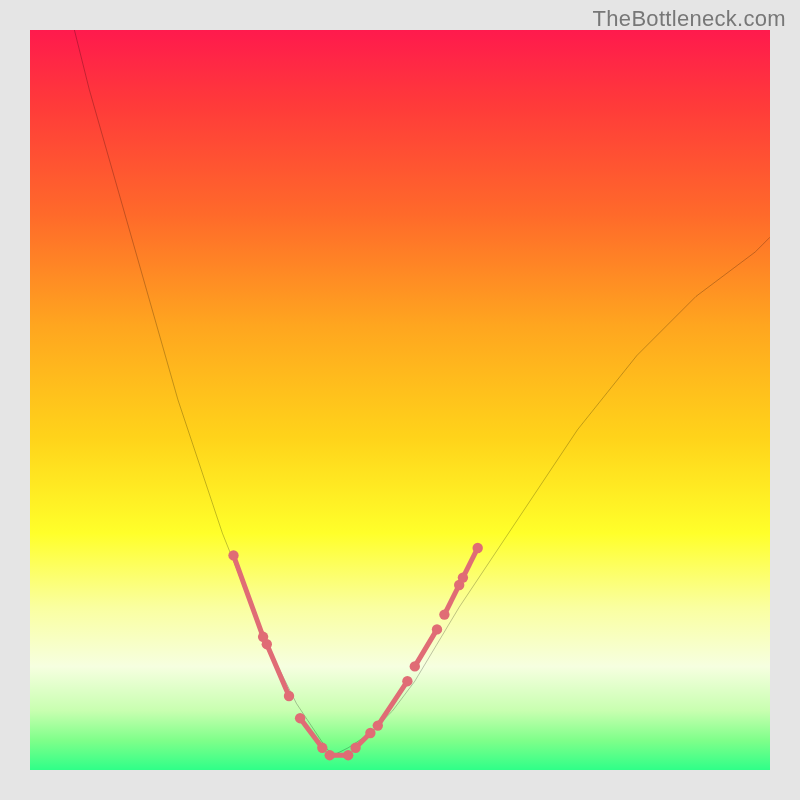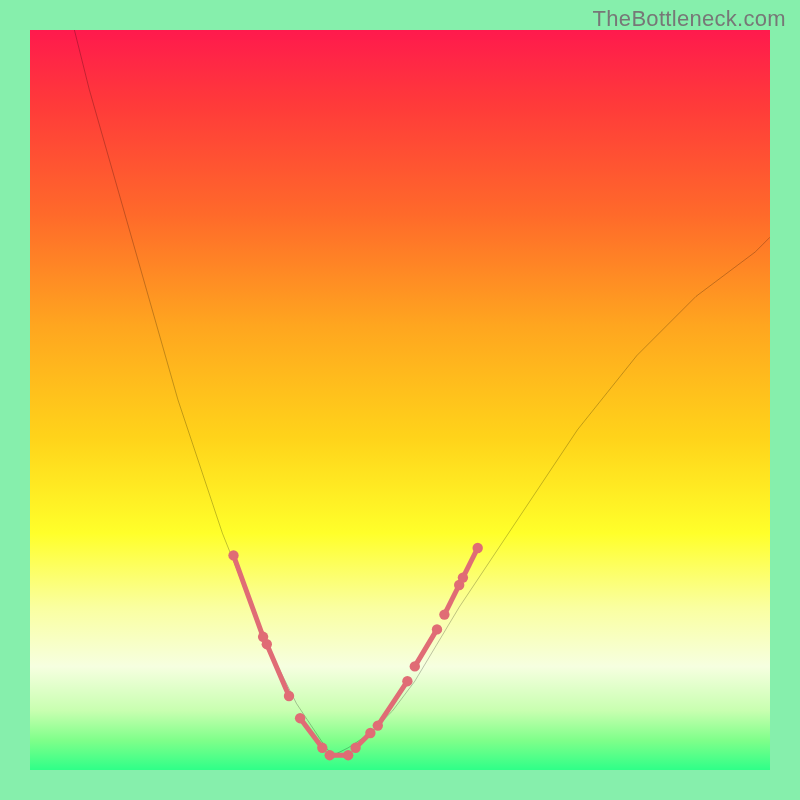--- a/index.html
+++ b/index.html
@@ -10,21 +10,21 @@
     background: #000;
     font-family: Arial, Helvetica, sans-serif;
     overflow: hidden;
   }
   .frame {
     position: absolute;
     left: 0;
     top: 0;
     width: 800px;
     height: 800px;
-    background: #86efac;
+    background: #e5e5e5;
   }
   .plot {
     position: absolute;
     left: 30px;
     top: 30px;
     width: 740px;
     height: 740px;
   }
   .watermark {
     position: absolute;

